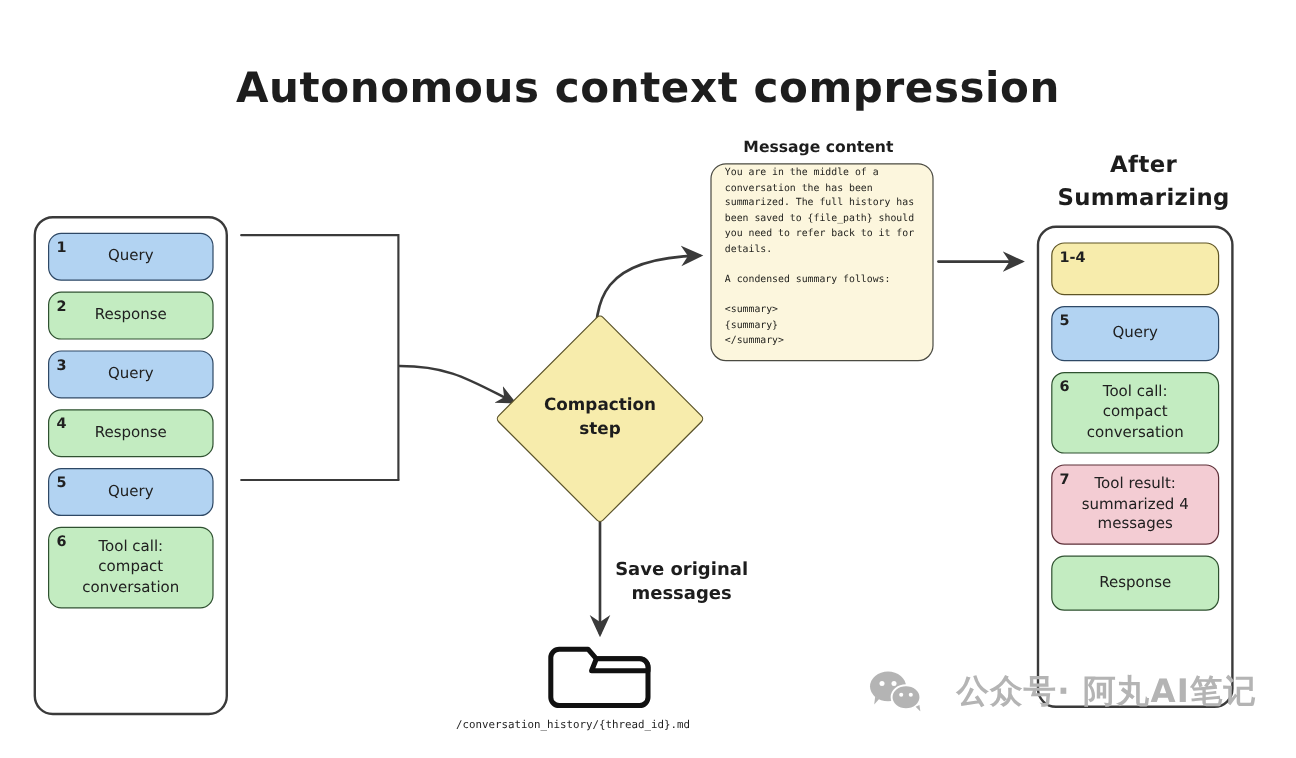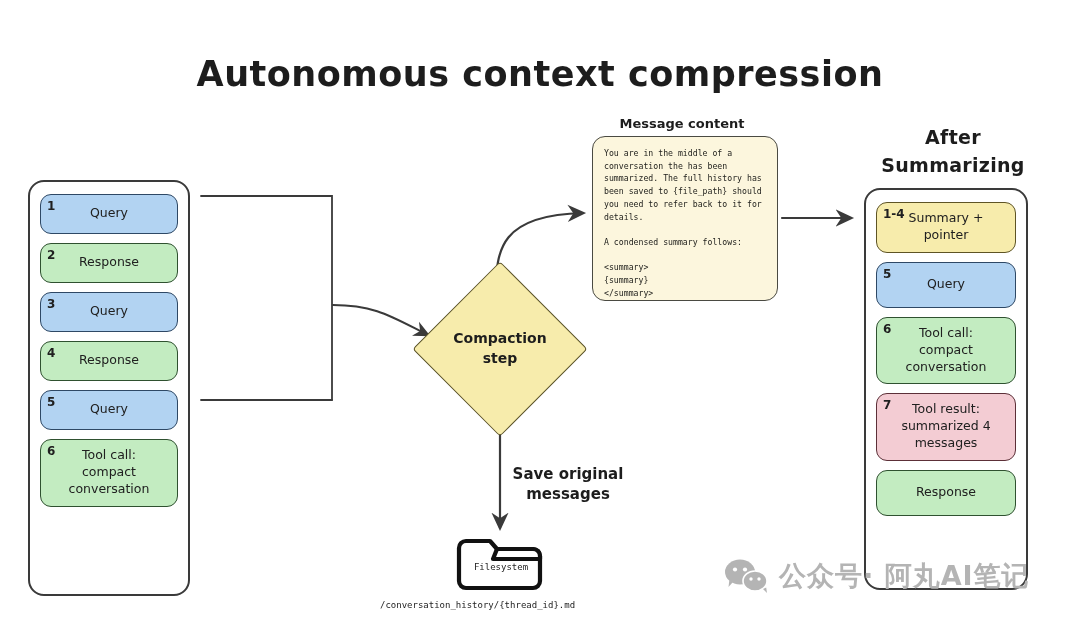--- a/index.html
+++ b/index.html
@@ -158,21 +158,21 @@
   #message-content-box {
     position: absolute;
     left: 592px;
     top: 136px;
     width: 186px;
     height: 165px;
     background: #fcf6dd;
     border: 1.8px solid #4a4a42;
     border-radius: 13px;
     box-sizing: border-box;
-    padding: 10px 11px;
+    padding: 0 11px;
     font-family: "DejaVu Sans Mono", monospace;
     font-size: 8.2px;
     line-height: 1.55;
     color: #23231f;
     white-space: pre-wrap;
     overflow: hidden;
   }
 
   
   #save-original-label {
@@ -217,21 +217,21 @@
     color: #1d1d1d;
   }
 
   
   #watermark {
     position: absolute;
     left: 724px;
     top: 558px;
     display: flex;
     align-items: center;
-    gap: 11px;
+    gap: 29px;
     color: #b4b4b4;
     font-size: 27px;
     font-weight: 600;
     letter-spacing: 1px;
     user-select: none;
   }
   #watermark .wm-logo { display: block; }
 </style>
 </head>
 <body>
@@ -312,34 +312,29 @@
 
 A condensed summary follows:
 
 &lt;summary&gt;
 {summary}
 &lt;/summary&gt;</div>
 
   <div id="save-original-label" style="white-space:pre-line;">Save original
 messages</div>
 
-  <div id="filesystem-node">
-    <div class="folder-label">Filesystem</div>
-  </div>
   <div id="filesystem-path">/conversation_history/{thread_id}.md</div>
 
   <div id="after-heading" class="col-heading" style="white-space:pre-line;">After
 Summarizing</div>
 
   <div id="after-column" class="column-frame">
     <div class="msg-list">
       <div class="msg yellow two-line">
         <span class="idx">1-4</span>
-        <span class="body" style="white-space:pre-line;">Summary +
-pointer</span>
       </div>
       <div class="msg blue tall">
         <span class="idx">5</span>
         <span class="body" style="white-space:pre-line;">Query</span>
       </div>
       <div class="msg green two-line">
         <span class="idx">6</span>
         <span class="body" style="white-space:pre-line;">Tool call:
 compact conversation</span>
       </div>

